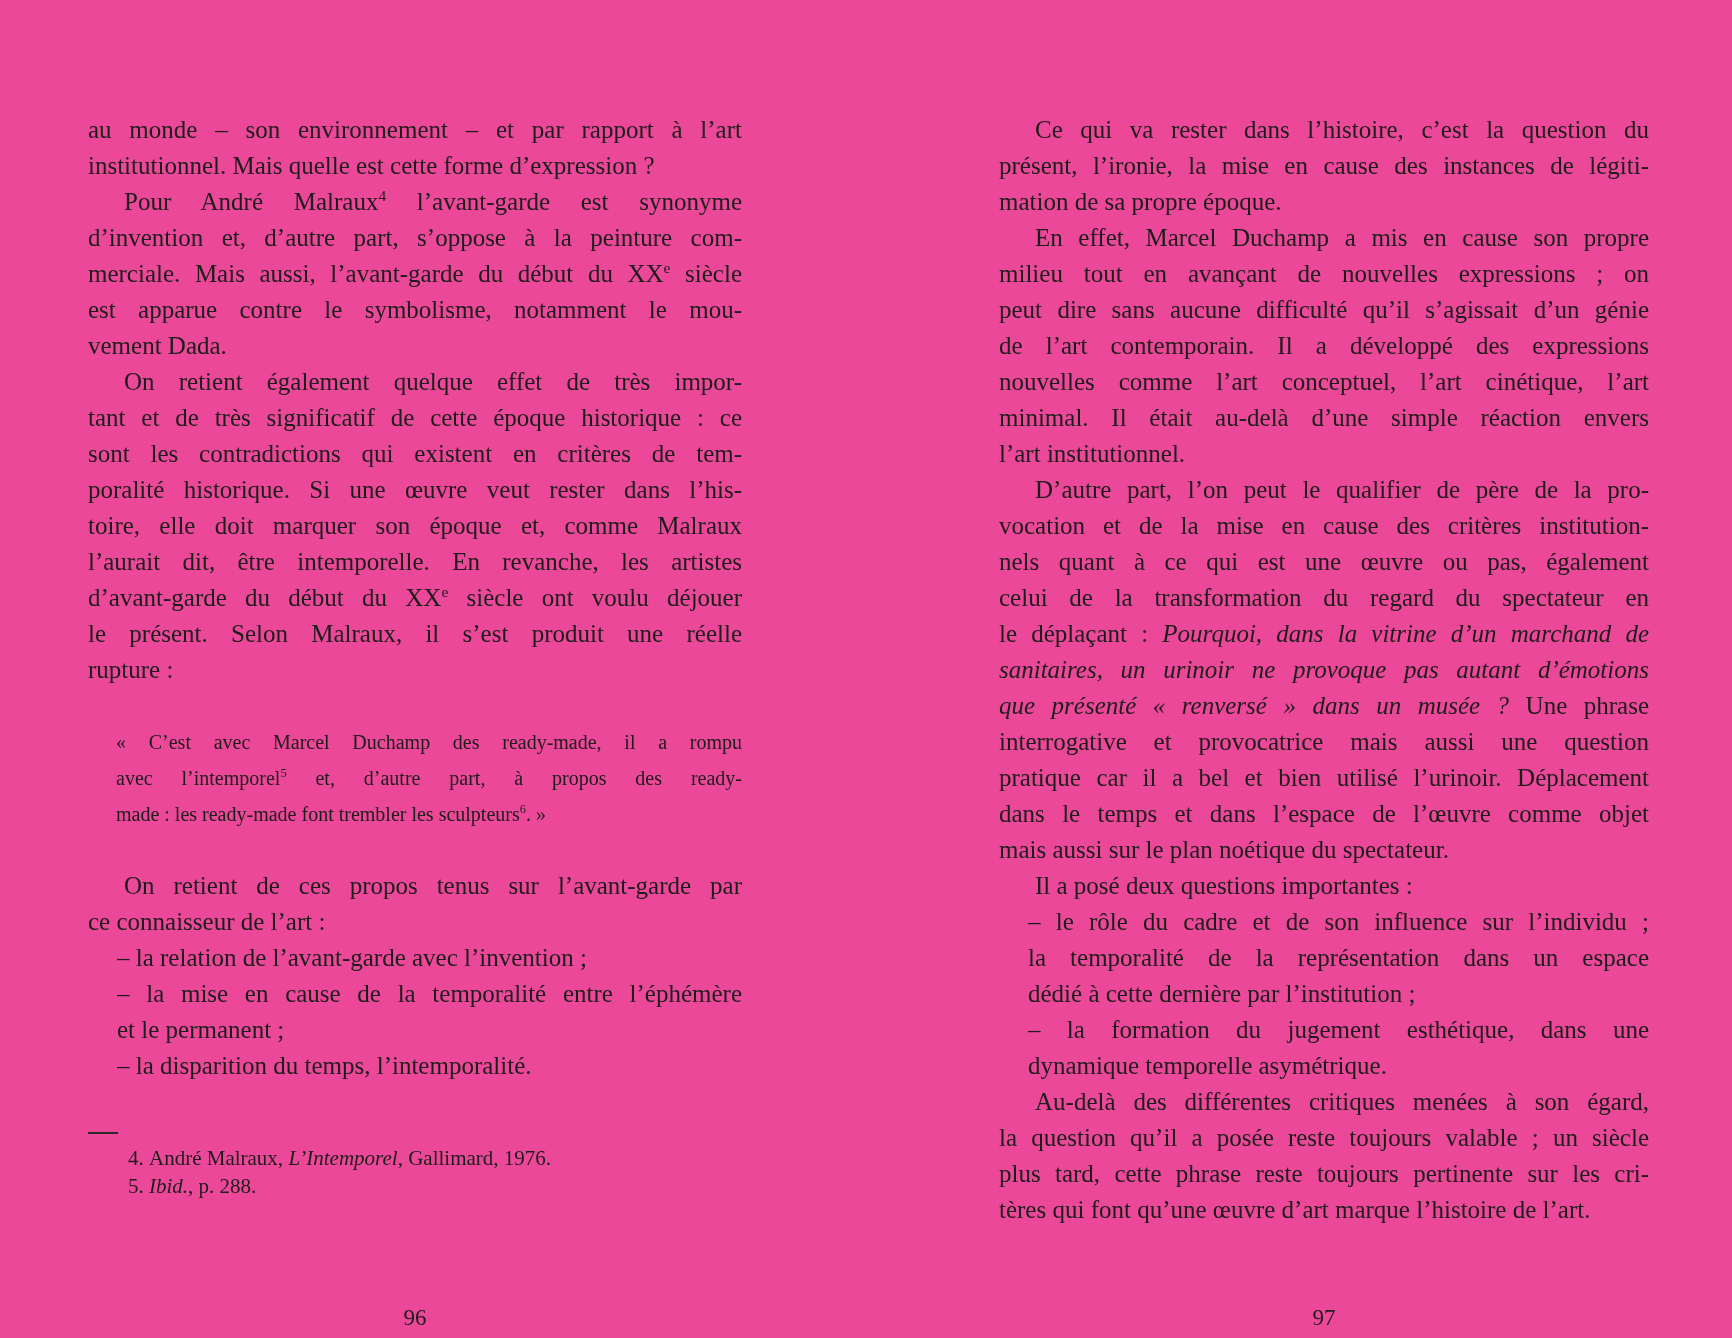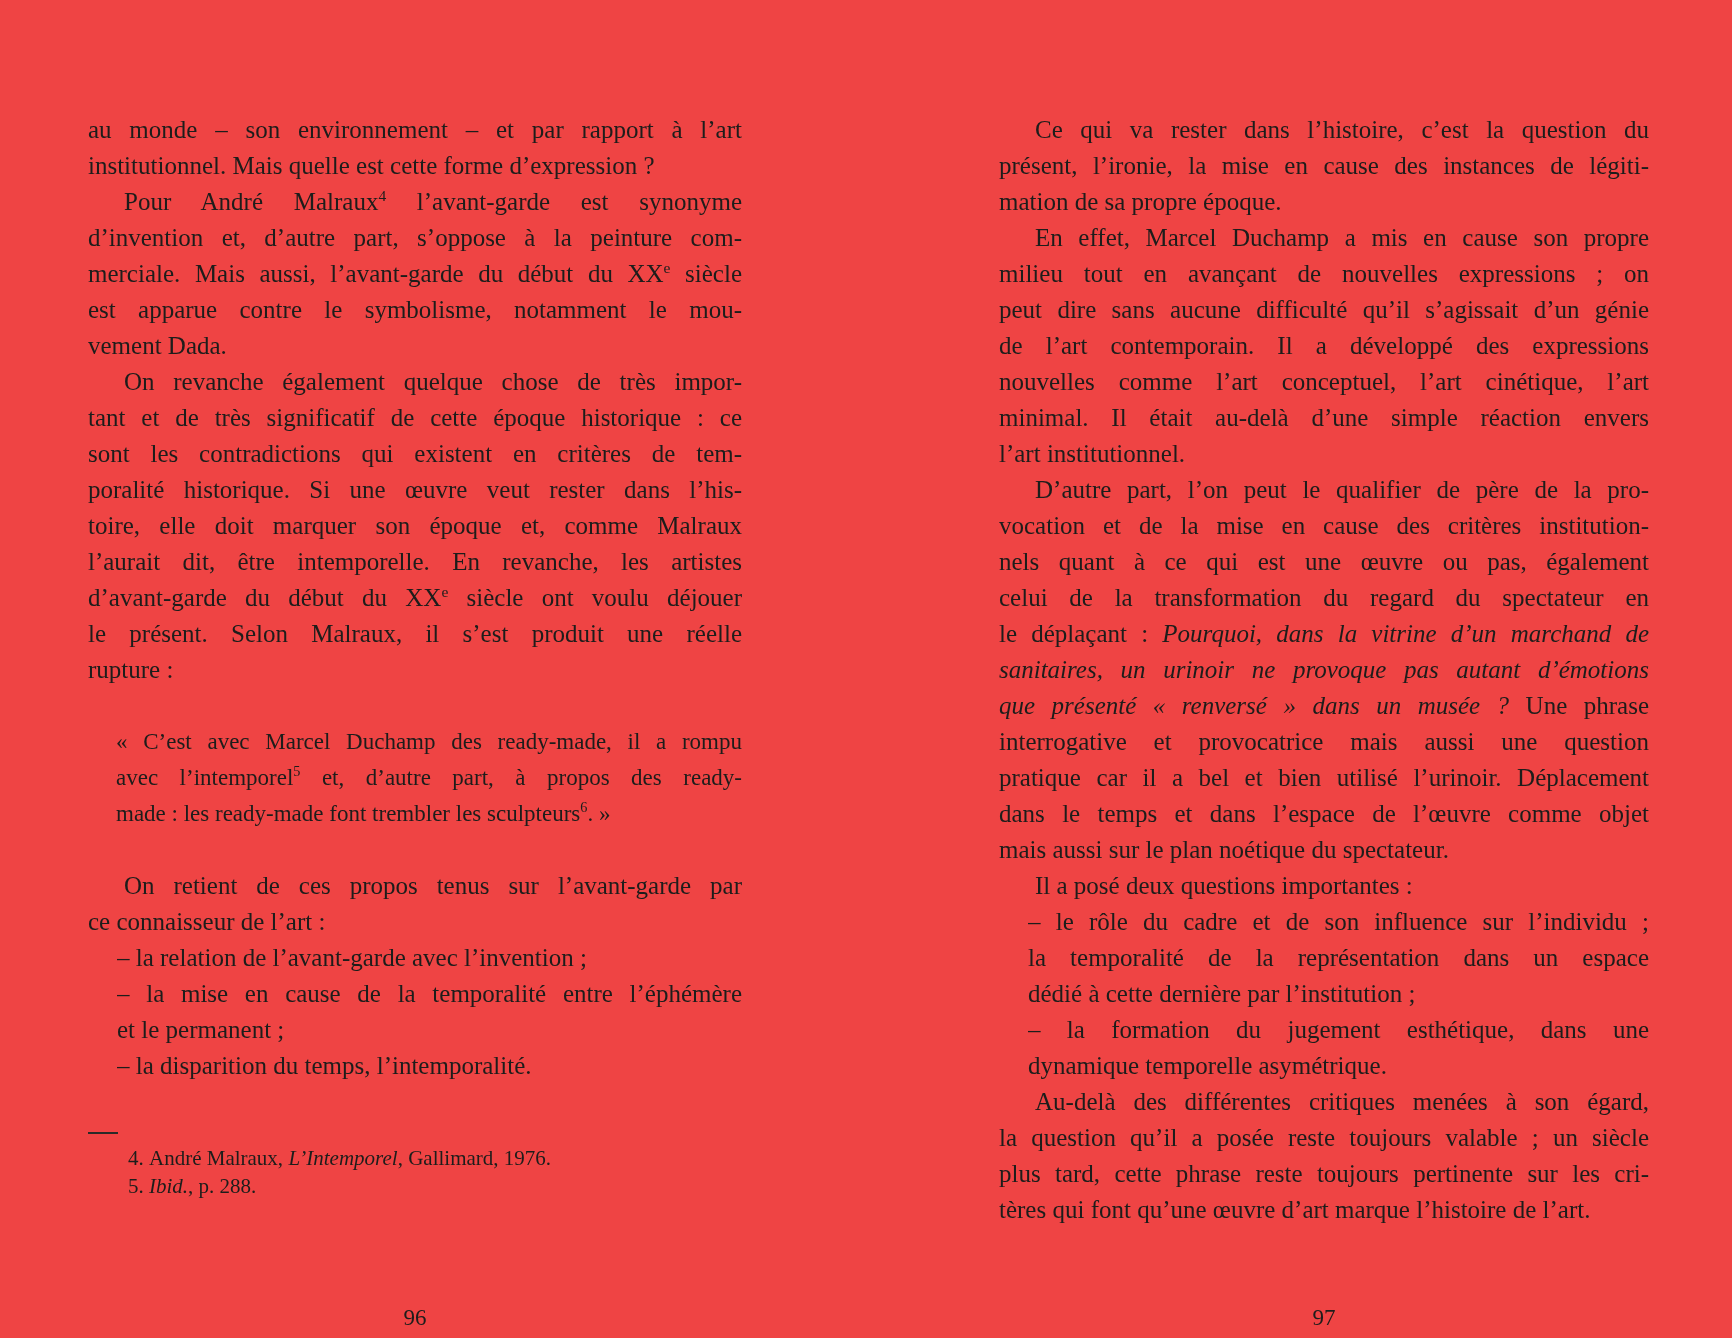--- a/index.html
+++ b/index.html
@@ -30,21 +30,21 @@
     overflow: hidden;
     text-align: justify;
     text-align-last: justify;
     white-space: normal;
   }
   .line.last { text-align-last: left; }
 
   .para.indent .line:first-child { text-indent: 36px; }
 
   .quote { margin: 36px 0 36px 28px; }
-  .quote .line { font-size: 23px; }
+  .quote .line { font-size: 20px; }
 
   .list { margin-left: 29px; }
 
   .fnrule {
     width: 30px;
     border-top: 2px solid #2a2a28;
     margin: 48px 0 10px 0;
   }
   .footnote .line {
     font-size: 21px;
@@ -69,35 +69,35 @@
     line-height: 28px;
     text-align: center;
     color: #1d1d1b;
   }
   #num-left  { left: 88px;  width: 654px; }
   #num-right { left: 999px; width: 650px; }
 </style>
 </head>
 <body style="background: rgb(255, 255, 255);">
 
-<div class="stage" style="background: #ef4444; color: rgb(29, 29, 27);">
+<div class="stage" style="background: #ec4899; color: rgb(29, 29, 27);">
   <div class="page" id="page-left">
       <div class="para">
         <div class="line"><span>au monde – son environnement – et par rapport à l’art</span></div>
         <div class="line last"><span>institutionnel. Mais quelle est cette forme d’expression&nbsp;?</span></div>
       </div>
       <div class="para indent">
         <div class="line"><span>Pour André Malraux</span><span class="sup">4</span><span> l’avant-garde est synonyme</span></div>
         <div class="line"><span>d’invention et, d’autre part, s’oppose à la peinture com-</span></div>
         <div class="line"><span>merciale. Mais aussi, l’avant-garde du début du XX</span><span class="sup">e</span><span> siècle</span></div>
         <div class="line"><span>est apparue contre le symbolisme, notamment le mou-</span></div>
         <div class="line last"><span>vement Dada.</span></div>
       </div>
       <div class="para indent">
-        <div class="line"><span>On revanche également quelque chose de très impor-</span></div>
+        <div class="line"><span>On retient également quelque effet de très impor-</span></div>
         <div class="line"><span>tant et de très significatif de cette époque historique&nbsp;: ce</span></div>
         <div class="line"><span>sont les contradictions qui existent en critères de tem-</span></div>
         <div class="line"><span>poralité historique. Si une œuvre veut rester dans l’his-</span></div>
         <div class="line"><span>toire, elle doit marquer son époque et, comme Malraux</span></div>
         <div class="line"><span>l’aurait dit, être intemporelle. En revanche, les artistes</span></div>
         <div class="line"><span>d’avant-garde du début du XX</span><span class="sup">e</span><span> siècle ont voulu déjouer</span></div>
         <div class="line"><span>le présent. Selon Malraux, il s’est produit une réelle</span></div>
         <div class="line last"><span>rupture&nbsp;:</span></div>
       </div>
       <div class="quote">

